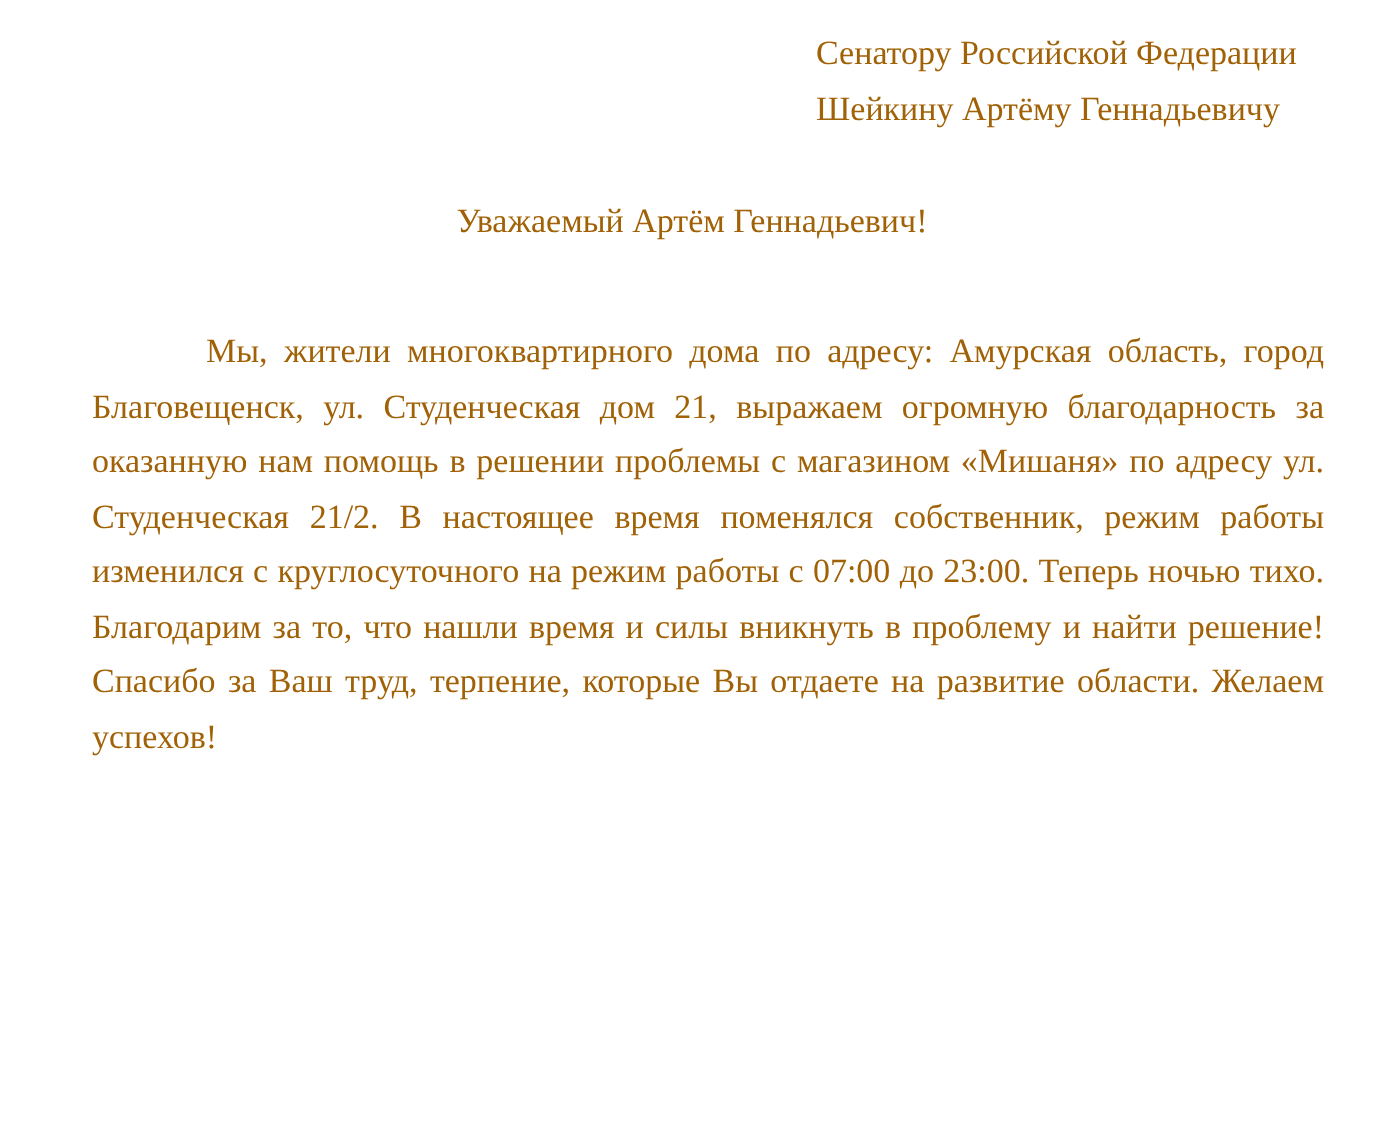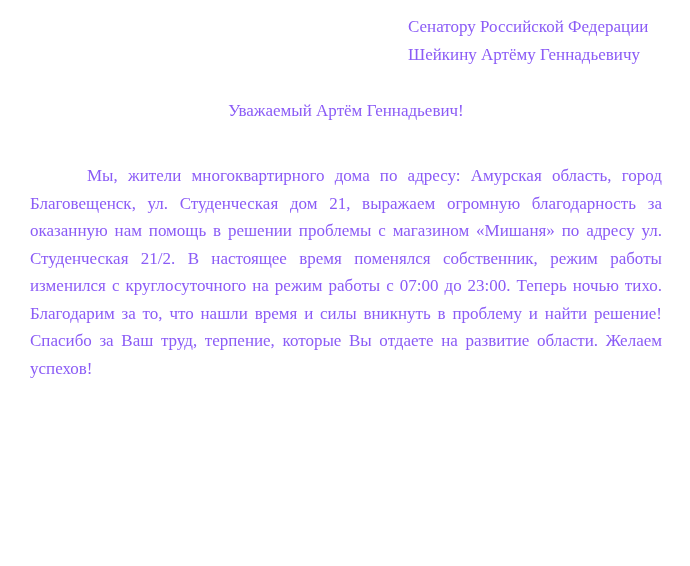--- a/index.html
+++ b/index.html
@@ -2,21 +2,21 @@
 <html><head>
 <meta charset="utf-8">
 <style>
   html, body { margin: 0; padding: 0; background: #ffffff; }
   .page {
     width: 690px;
     height: 416px;
     background: #ffffff;
     overflow: hidden;
     font-family: "Liberation Serif", "DejaVu Serif", serif;
-    color: #8b5cf6;
+    color: #a16207;
     font-size: 17px;
     position: relative;
     box-sizing: border-box;
   }
   .recipient-block {
     padding-top: 13px;
     padding-left: 408px;
     line-height: 28px;
   }
   .recipient-line { white-space: nowrap; }
@@ -25,20 +25,21 @@
     padding-left: 30px;
     padding-right: 28px;
     line-height: 28px;
     text-align: center;
   }
   .body-block {
     margin-top: 37px;
     padding-left: 30px;
     padding-right: 28px;
     line-height: 27.5px;
+    margin-left: 16px;
   }
   .body-line {
     text-align: justify;
     text-align-last: justify;
   }
   .body-line.first { text-indent: 57px; }
   .body-line.last  { text-align: left; text-align-last: left; }
   .signature {
     margin-top: 41px;
     padding-right: 43px;

